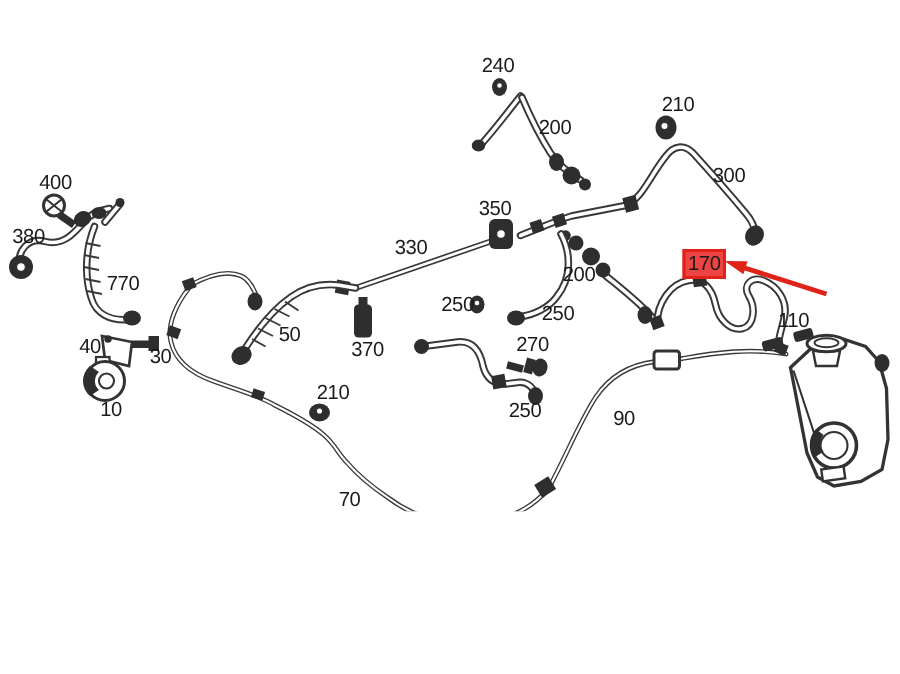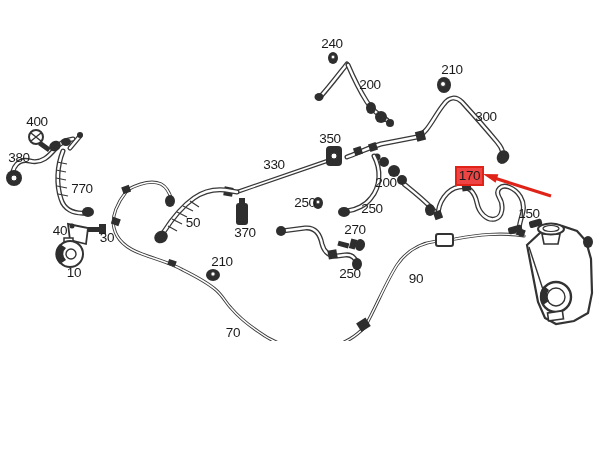--- a/index.html
+++ b/index.html
@@ -236,21 +236,21 @@
   <div class="lbl" style="left:452px;top:70px">210</div>
   <div class="lbl" style="left:486px;top:117px">300</div>
   <div class="lbl" style="left:37px;top:122px">400</div>
   <div class="lbl" style="left:19px;top:158px">380</div>
   <div class="lbl" style="left:330px;top:139px">350</div>
   <div class="lbl" style="left:274px;top:165px">330</div>
   <div class="lbl" style="left:82px;top:189px">770</div>
   <div class="lbl" style="left:386px;top:183px">200</div>
   <div class="lbl" style="left:305px;top:203px">250</div>
   <div class="lbl" style="left:372px;top:209px">250</div>
-  <div class="lbl" style="left:529px;top:214px">150</div>
+  <div class="lbl" style="left:529px;top:214px">110</div>
   <div class="lbl" style="left:193px;top:223px">50</div>
   <div class="lbl" style="left:60px;top:231px">40</div>
   <div class="lbl" style="left:245px;top:233px">370</div>
   <div class="lbl" style="left:355px;top:230px">270</div>
   <div class="lbl" style="left:107px;top:238px">30</div>
   <div class="lbl" style="left:222px;top:262px">210</div>
   <div class="lbl" style="left:74px;top:273px">10</div>
   <div class="lbl" style="left:350px;top:274px">250</div>
   <div class="lbl" style="left:416px;top:279px">90</div>
   <div class="lbl" style="left:233px;top:333px">70</div>

